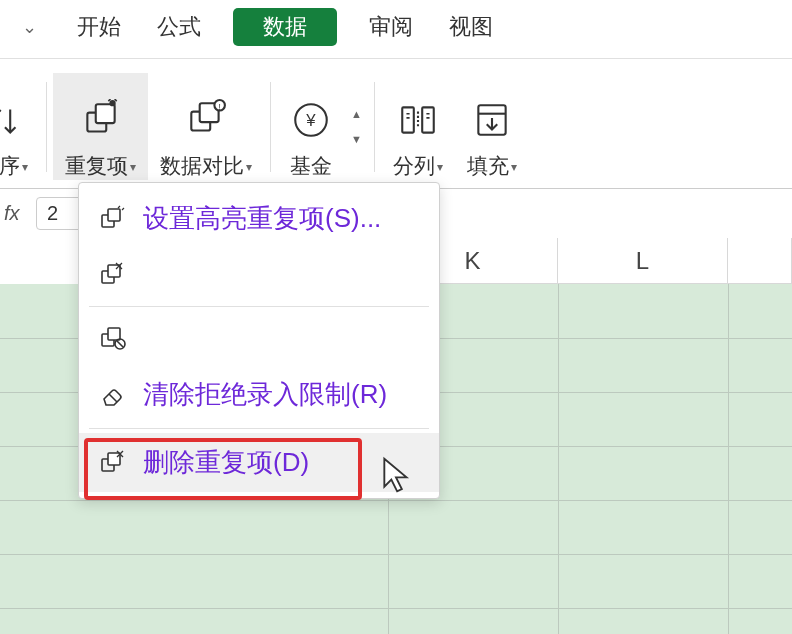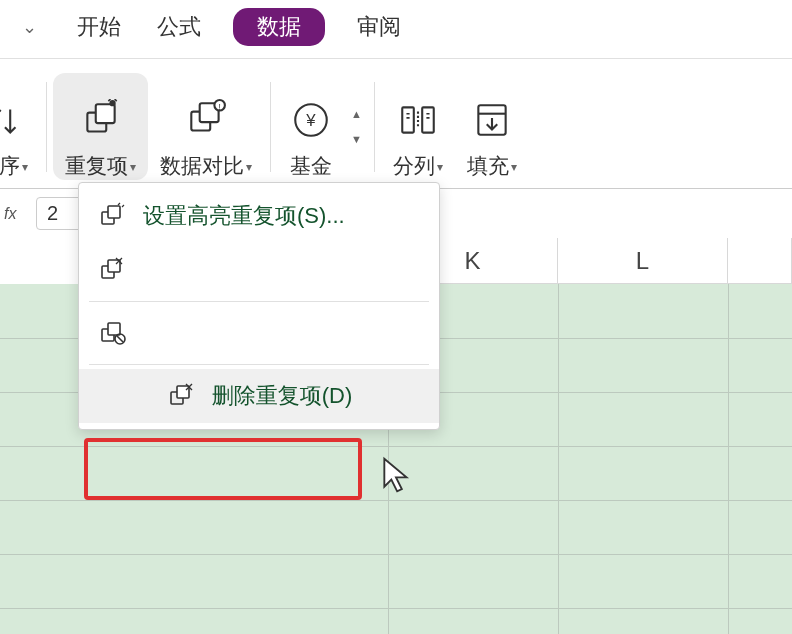--- a/index.html
+++ b/index.html
@@ -27,45 +27,45 @@
       color: #666;
       margin-right: 8px;
       margin-left: 12px;
     }
     .tab-item {
       padding: 6px 4px;
       cursor: pointer;
       font-family: Liberation Serif, serif;
     }
     .tab-item.active {
-      background: #701a75;
+      background: #15803d;
       color: #fff;
-      border-radius: 15px;
-      padding: 4px 24px;
+      border-radius: 5px;
+      padding: 4px 30px;
     }
     
     
     .ribbon {
       display: flex;
       align-items: flex-end;
       padding: 14px 0 8px 0;
       border-bottom: 1px solid #ccc;
       height: 130px;
     }
     .ribbon-group {
       display: flex;
       flex-direction: column;
       align-items: center;
       justify-content: flex-end;
       padding: 0 12px;
       height: 100%;
     }
     .ribbon-group.hovered {
       background: #ececec;
-      border-radius: 12px;
+      border-radius: 0;
     }
     .ribbon-icon {
       width: 44px;
       height: 44px;
       display: flex;
       align-items: center;
       justify-content: center;
       margin-bottom: 10px;
     }
     .ribbon-icon svg { width: 42px; height: 42px; }
@@ -110,21 +110,21 @@
     }
     
     
     .fx-row {
       display: flex;
       align-items: center;
       padding: 8px 0 8px 0;
       gap: 8px;
     }
     .fx-label {
-      font-size: 16px;
+      font-size: 20px;
       color: #555;
       font-style: italic;
       margin-left: 4px;
       width: 24px;
     }
     .fx-input {
       border: 1px solid #ccc;
       border-radius: 4px;
       padding: 4px 10px;
       font-size: 20px;
@@ -188,28 +188,27 @@
       border: 1px solid #d0d0d0;
       border-radius: 4px;
       box-shadow: 0 4px 14px rgba(0,0,0,0.15);
       padding: 6px 0;
       z-index: 100;
     }
     .dd-item {
       display: flex;
       align-items: center;
       padding: 12px 18px;
-      font-size: 22px;
-      color: #14532d;
+      font-size: 26px;
+      color: #6d28d9;
       gap: 16px;
       cursor: pointer;
     }
     .dd-item.hovered {
       background: #f0f0f0;
-      justify-content: center;
     }
     .dd-item .ic {
       width: 30px;
       height: 30px;
       display: flex;
       align-items: center;
       justify-content: center;
       flex-shrink: 0;
     }
     .dd-item .ic svg { width: 28px; height: 28px; }
@@ -236,20 +235,21 @@
   </style>
 </head>
 <body>
 
 <div class="tab-bar">
   <span class="chev">⌄</span>
   <span class="tab-item">开始</span>
   <span class="tab-item">公式</span>
   <span class="tab-item active">数据</span>
   <span class="tab-item">审阅</span>
+  <span class="tab-item">视图</span>
 </div>
 
 <div class="ribbon">
   <div class="ribbon-group partial-left">
     <div class="ribbon-icon">
       <svg viewBox="0 0 40 40" stroke="#333" stroke-width="2" fill="none">
         <path d="M10 8 L10 28 M5 12 L10 7 L15 12"></path>
         <path d="M24 10 L24 32 M19 27 L24 32 L29 27"></path>
       </svg>
     </div>
@@ -374,20 +374,29 @@
   <div class="dd-item">
     <span class="ic">
       <svg viewBox="0 0 28 28" stroke="#333" stroke-width="1.6" fill="none">
         <rect x="4" y="10" width="12" height="12" rx="1"></rect>
         <rect x="10" y="4" width="12" height="12" rx="1" fill="#fff"></rect>
         <circle cx="22" cy="20" r="5"></circle>
         <path d="M19 17 L25 23"></path>
       </svg>
     </span>
   </div>
+  <div class="dd-item">
+    <span class="ic">
+      <svg viewBox="0 0 28 28" stroke="#333" stroke-width="1.6" fill="none">
+        <path d="M6 18 L14 10 Q16 8 18 10 L22 14 Q24 16 22 18 L16 24 L8 24 Z"></path>
+        <path d="M11 13 L19 21"></path>
+      </svg>
+    </span>
+    <span>清除拒绝录入限制(R)</span>
+  </div>
   <div class="dd-sep"></div>
   <div class="dd-item hovered">
     <span class="ic">
       <svg viewBox="0 0 28 28" stroke="#333" stroke-width="1.6" fill="none">
         <rect x="4" y="10" width="12" height="12" rx="1"></rect>
         <rect x="10" y="4" width="12" height="12" rx="1" fill="#fff"></rect>
         <path d="M19 2 L25 8 M25 2 L19 8" stroke-width="1.4"></path>
       </svg>
     </span>
     <span>删除重复项(D)</span>

